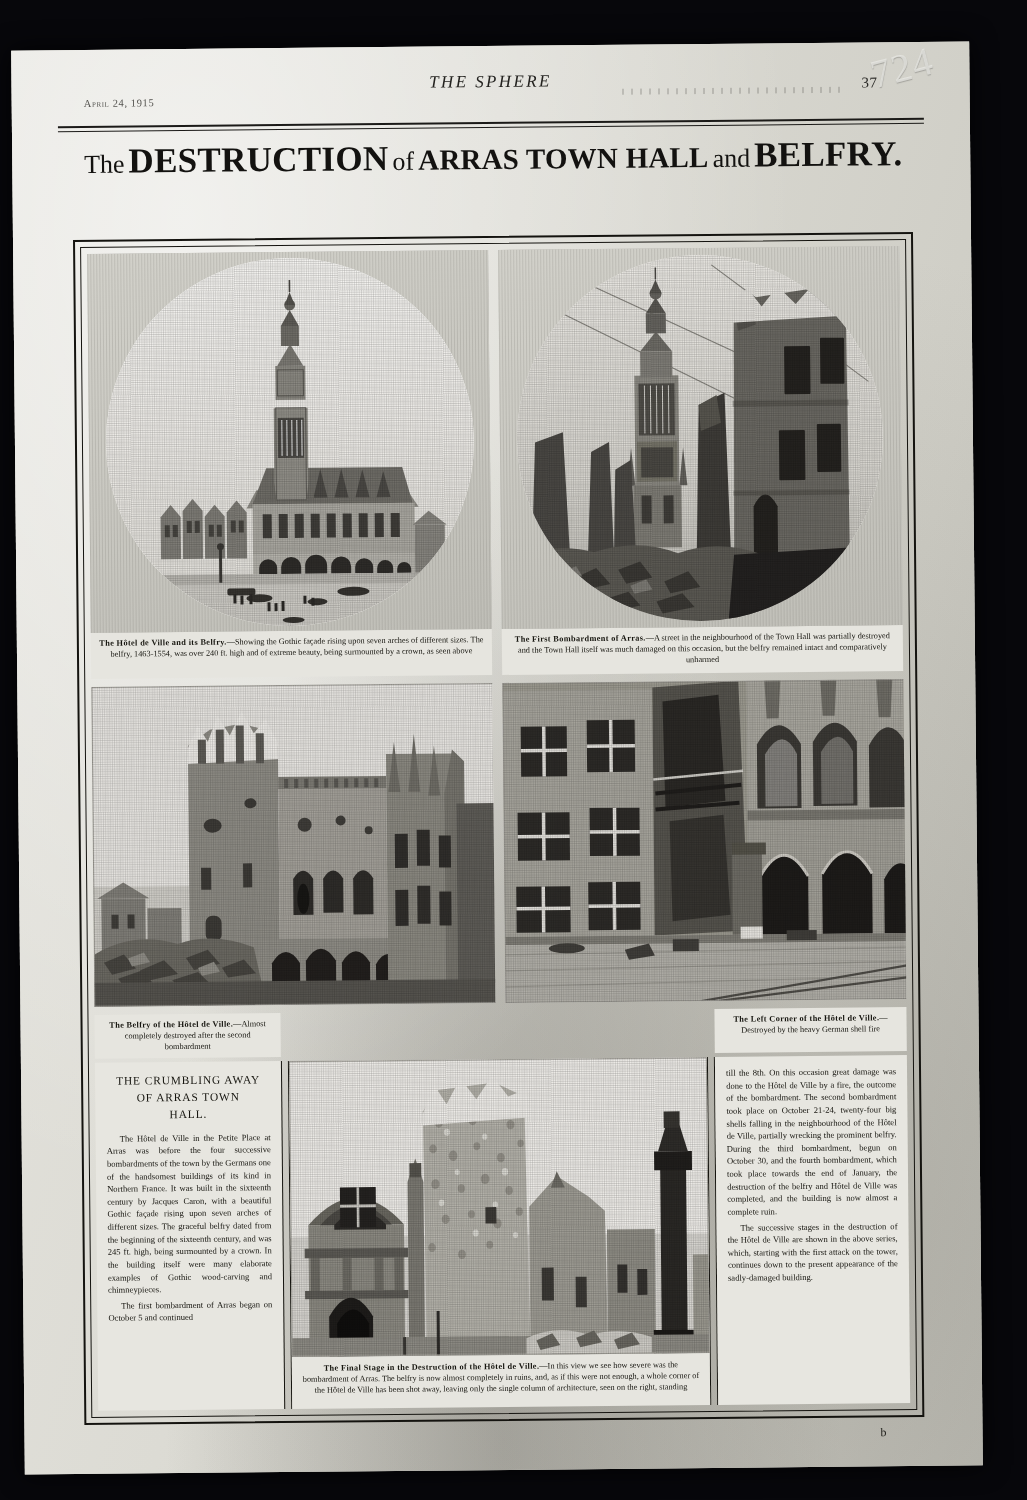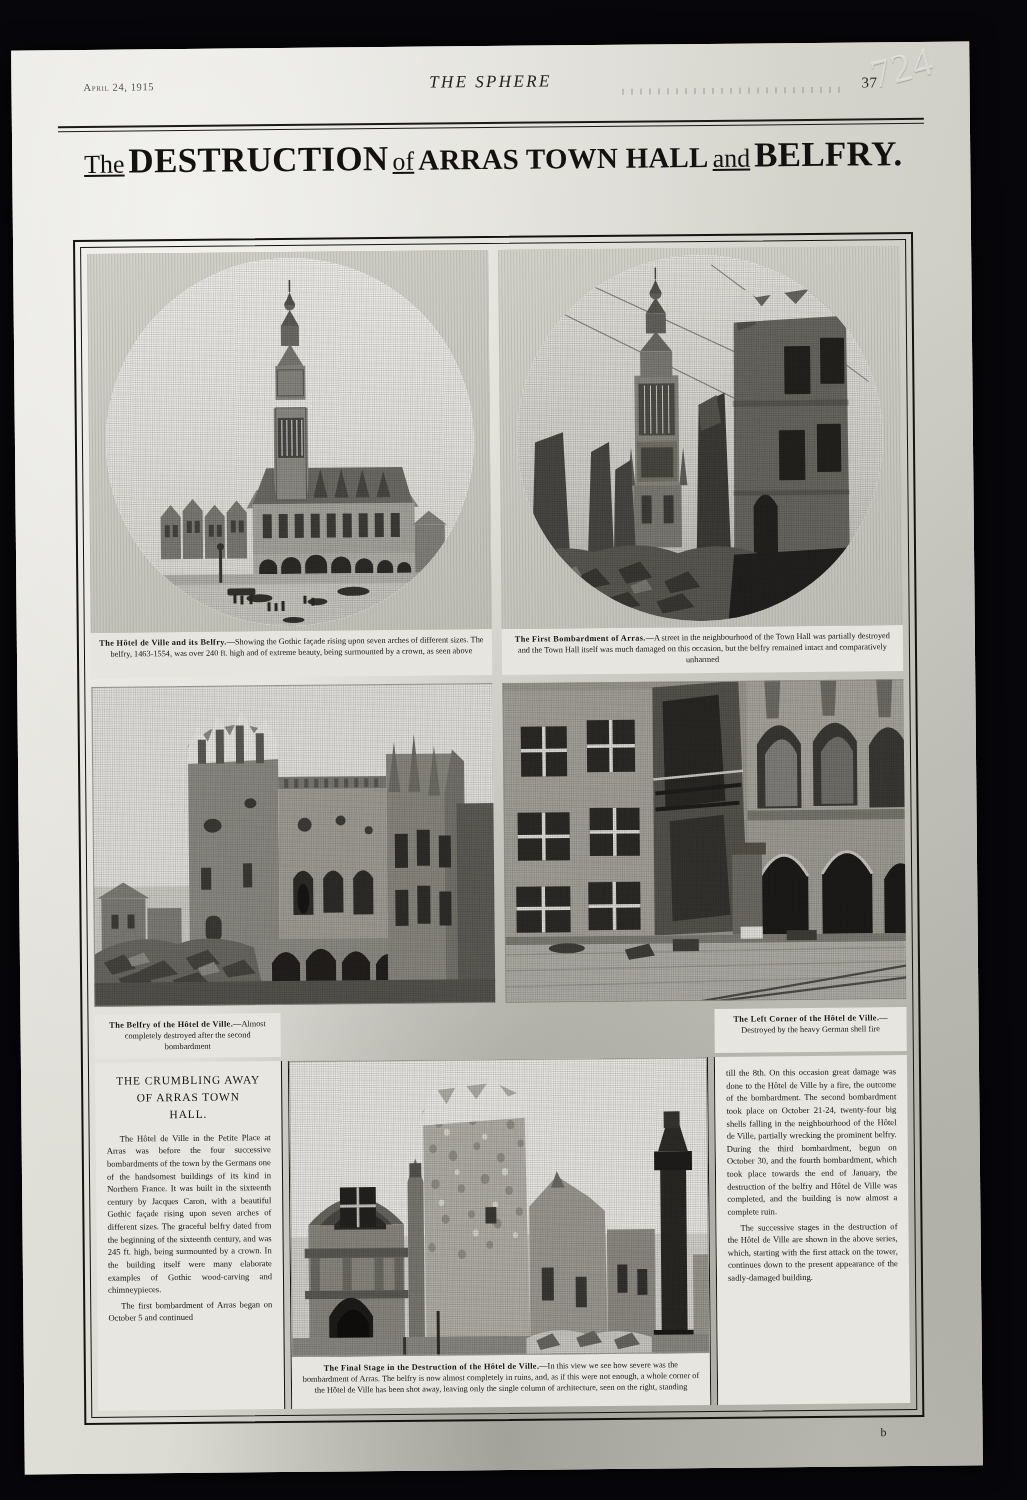--- a/index.html
+++ b/index.html
@@ -36,21 +36,21 @@
       linear-gradient(105deg, #e4e3dd 0%, #dcdbd4 38%, #cfcec6 78%, #c3c2ba 100%);
     pointer-events: none;
   }
   #sheetinner { position: absolute; inset: 0; }
 
   
   .masthead {
     position: absolute; left: 0; right: 0; top: 26px; height: 46px;
   }
   .issue-date {
-    position: absolute; left: 72px; top: 6px;
+    position: absolute; left: 72px; top: 22px;
     font-variant: small-caps;
     font-size: 10.5px; letter-spacing: .6px;
     color: #3b3a36;
     opacity: .86;
   }
   .paper-name {
     position: absolute; left: 0; right: 0; top: 0;
     text-align: center;
     font-family: "Liberation Serif", serif;
     font-style: italic;
@@ -88,21 +88,21 @@
   }
 
   
   .headline {
     position: absolute; left: 40px; right: 36px; top: 92px;
     text-align: center;
     font-family: "Liberation Serif", serif;
     color: #131210;
     white-space: nowrap;
   }
-  .headline .h-sm { font-size: 26px; font-weight: 400; text-decoration: underline; }
+  .headline .h-sm { font-size: 26px; font-weight: 400; }
   .headline .h-lg { font-size: 35px; font-weight: 700; letter-spacing: .3px; }
   .headline .h-md { font-size: 29px; font-weight: 700; letter-spacing: .2px; }
 
   
   .frame {
     position: absolute;
     left: 60px; top: 190px; width: 840px; height: 1185px;
     border: 2.2px solid #14130f;
     padding: 5px;
   }

